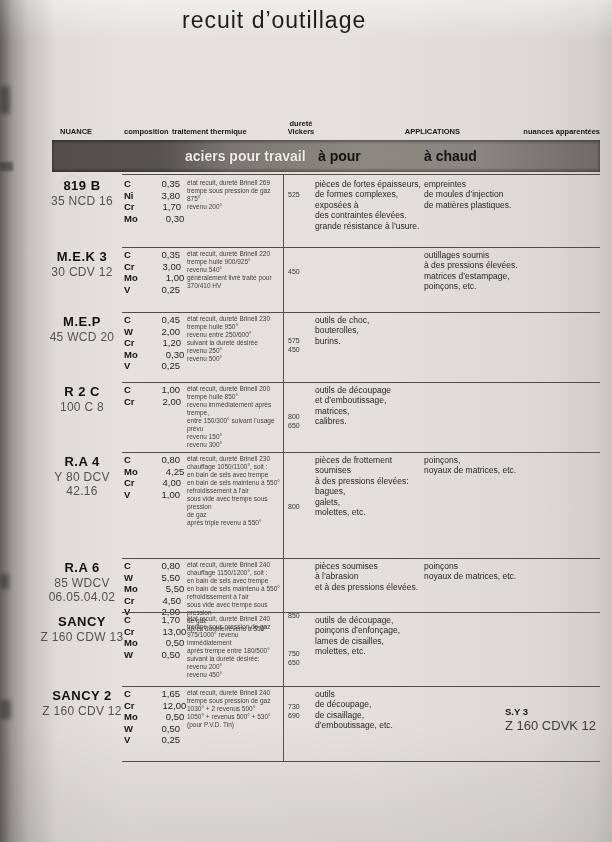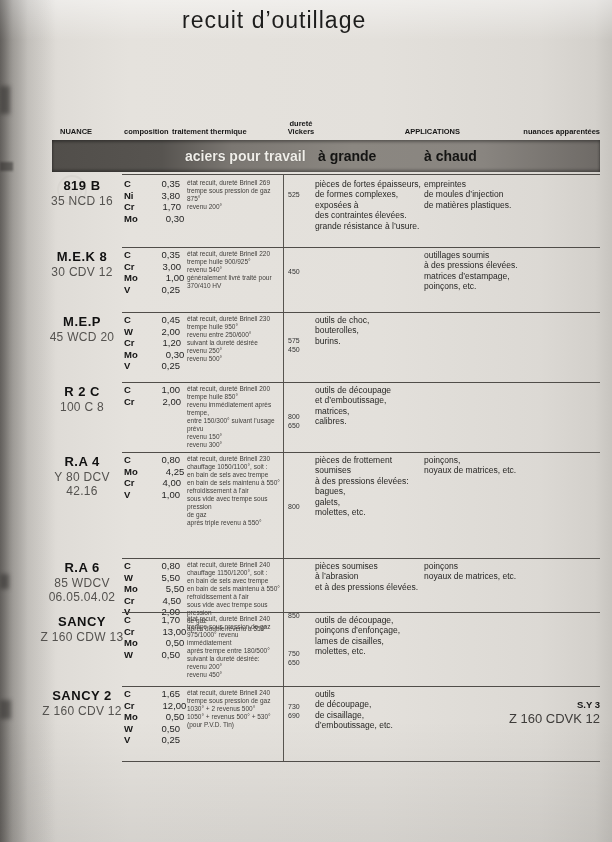--- a/index.html
+++ b/index.html
@@ -66,21 +66,21 @@
   .comp-val{color:#242424;padding-left:28px;}
 
   .c-trait{position:absolute;left:187px;top:3px;width:97px;font-size:6.5px;line-height:8px;color:#403e3b;white-space:pre-line;}
   .c-durete{position:absolute;left:288px;width:24px;font-size:7px;line-height:9px;color:#333;white-space:pre-line;}
   .r1 .c-durete{top:14px;} .r2 .c-durete{top:20px;} .r3 .c-durete{top:24px;} .r4 .c-durete{top:30px;}
   .r5 .c-durete{top:50px;} .r6 .c-durete{top:53px;} .r7 .c-durete{top:37px;} .r8 .c-durete{top:16px;}
 
   .c-froid{position:absolute;left:315px;top:3px;width:106px;font-size:8.5px;line-height:10.4px;color:#272624;white-space:pre-line;}
   .c-chaud{position:absolute;left:424px;top:3px;width:96px;font-size:8.5px;line-height:10.4px;color:#272624;white-space:pre-line;}
 
-  .c-appar{position:absolute;left:505px;top:13px;width:95px;text-align:right;}
+  .c-appar{position:absolute;left:505px;top:20px;width:95px;text-align:left;}
   .appar-name{font-size:9.5px;font-weight:bold;color:#151515;}
   .appar-sub{font-size:13px;color:#3e3c3a;margin-top:1px;}
 </style>
 </head>
 <body>
 
 <div class="page">
   <div class="gutter"></div>
   <div class="smudge sm1"></div>
   <div class="smudge sm2"></div>
@@ -97,21 +97,21 @@
       <div>dureté</div>
       <div>Vickers</div>
     </div>
     <div class="ch ch-app">APPLICATIONS</div>
     <div class="ch ch-appar">nuances apparentées</div>
   </div>
 
   <div class="band">
     <div class="logo">AD</div>
     <div class="bt bt-travail">aciers pour travail</div>
-    <div class="bt bt-froid">à grande</div>
+    <div class="bt bt-froid">à pour</div>
     <div class="bt bt-chaud">à chaud</div>
   </div>
 
   <div class="hline l-top"></div>
   <div class="vline"></div>
 
   <div class="row r1">
     <div class="c-nuance">
       <div class="nuance-name">819 B</div>
       <div class="nuance-sub">35 NCD 16</div>
@@ -143,21 +143,21 @@
 exposées à
 des contraintes élevées.
 grande résistance à l’usure.</div>
     <div class="c-chaud">empreintes
 de moules d’injection
 de matières plastiques.</div>
   </div>
 
   <div class="row r2">
     <div class="c-nuance">
-      <div class="nuance-name">M.E.K 8</div>
+      <div class="nuance-name">M.E.K 3</div>
       <div class="nuance-sub">30 CDV 12</div>
     </div>
     <div class="c-comp">
         <div class="comp-row">
           <span class="comp-el">C</span>
           <span class="comp-val">0,35</span>
         </div>
         <div class="comp-row">
           <span class="comp-el">Cr</span>
           <span class="comp-val">3,00</span>

